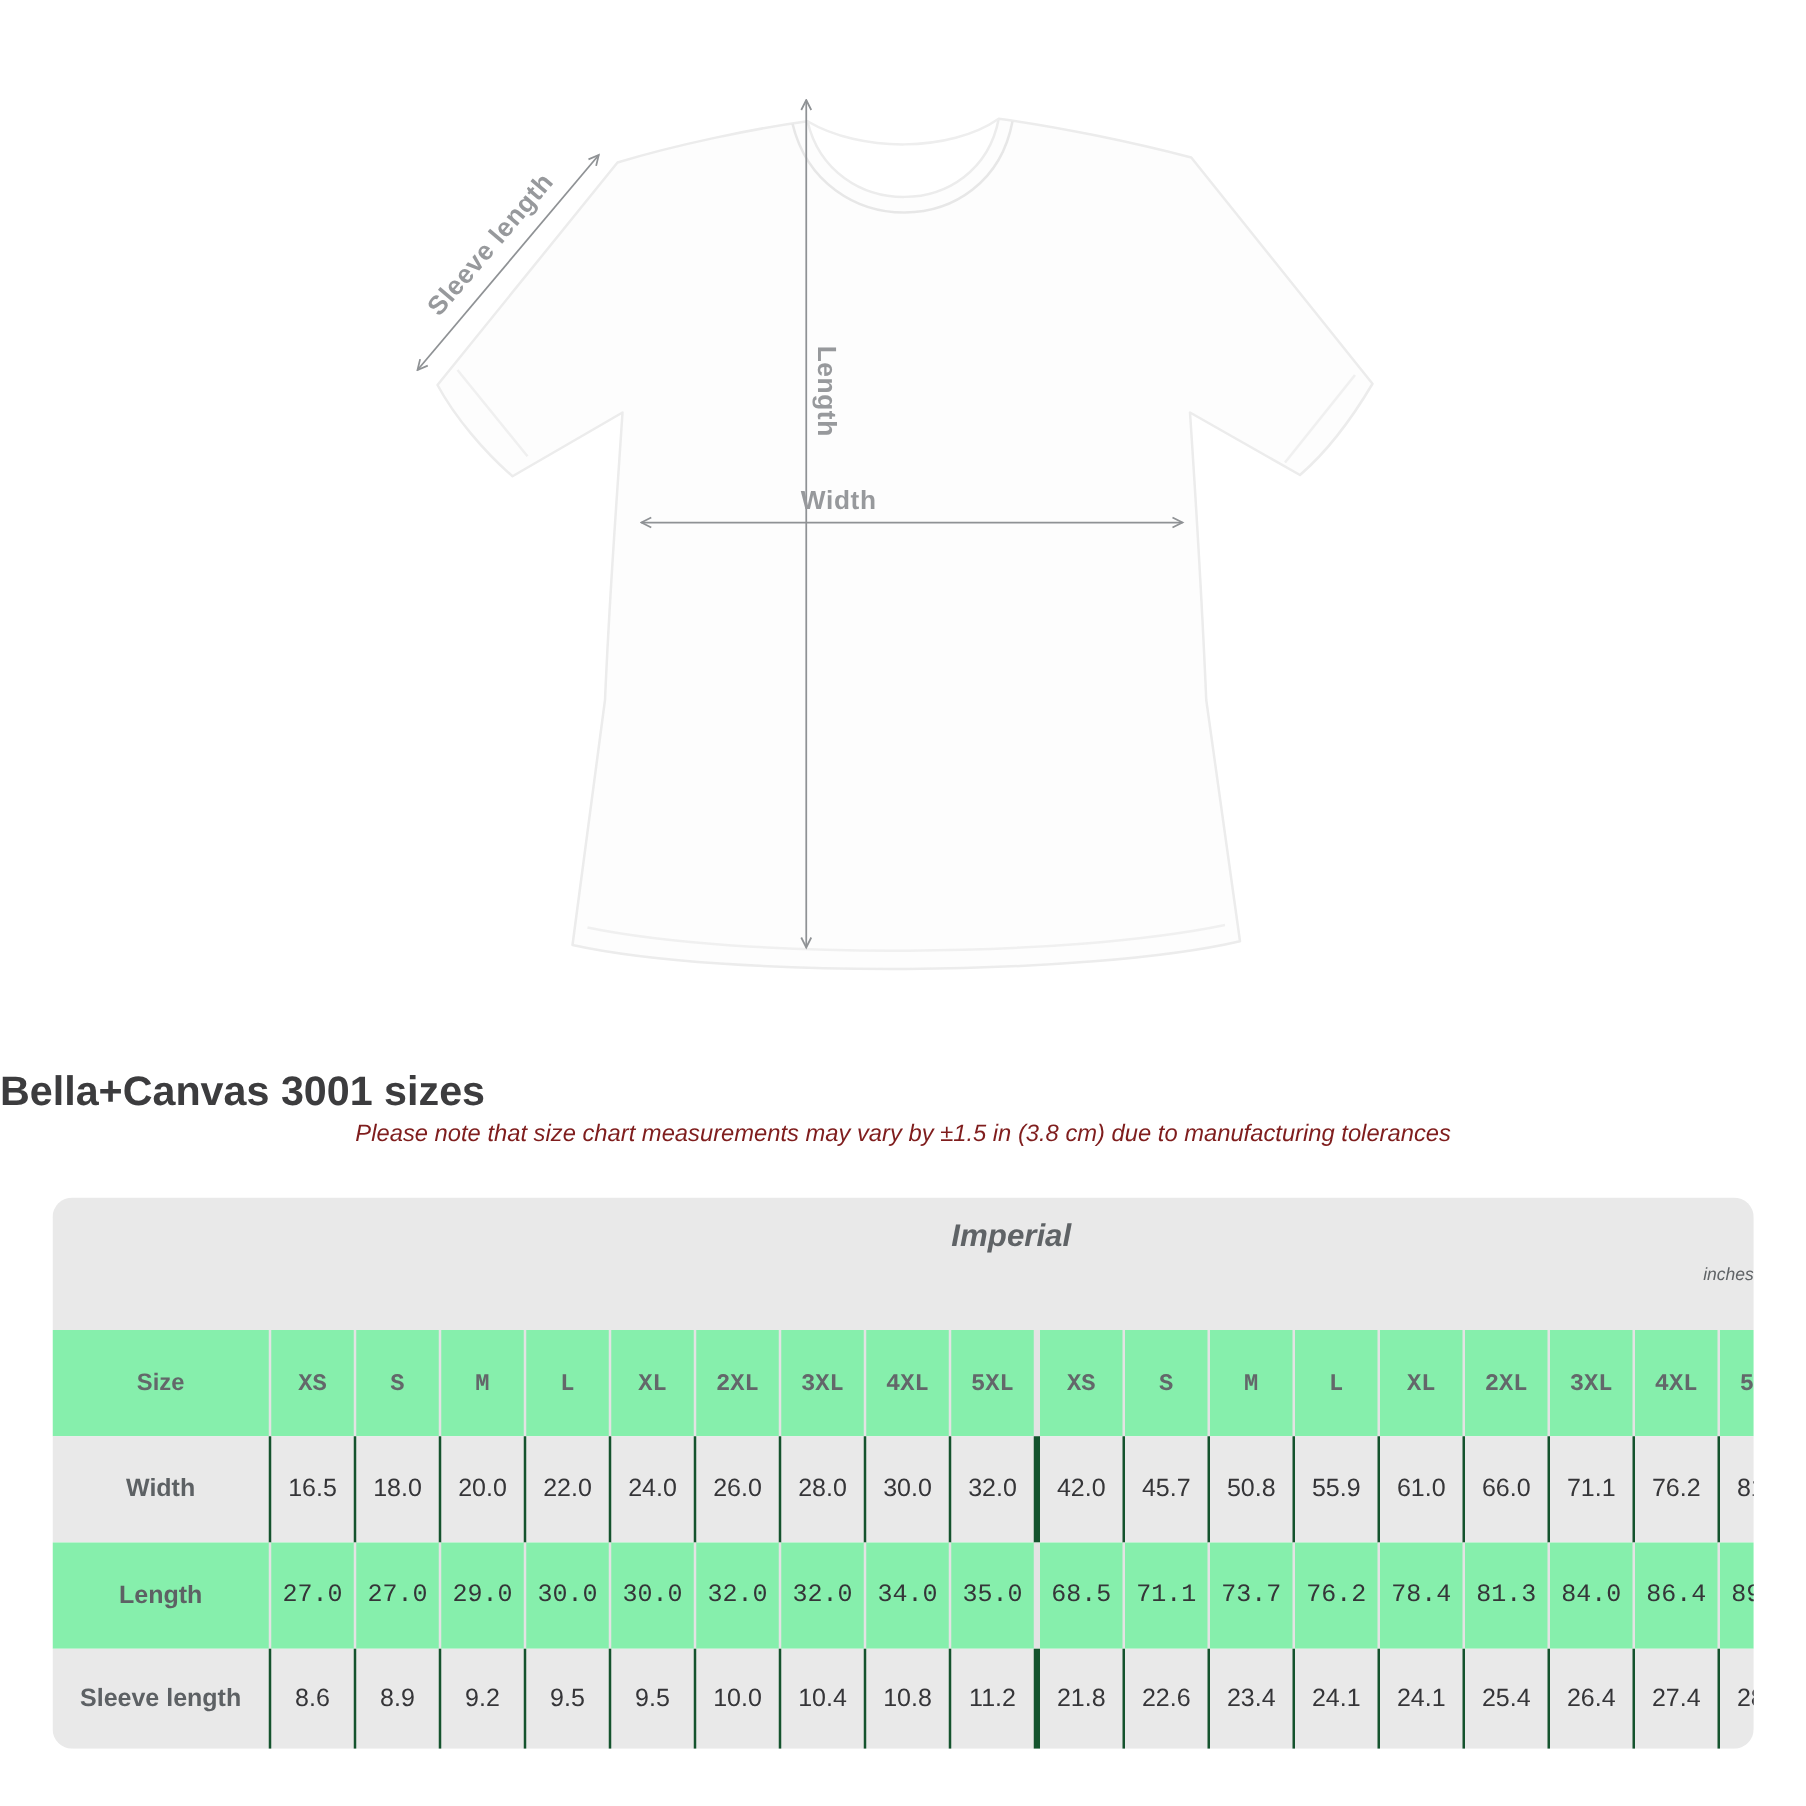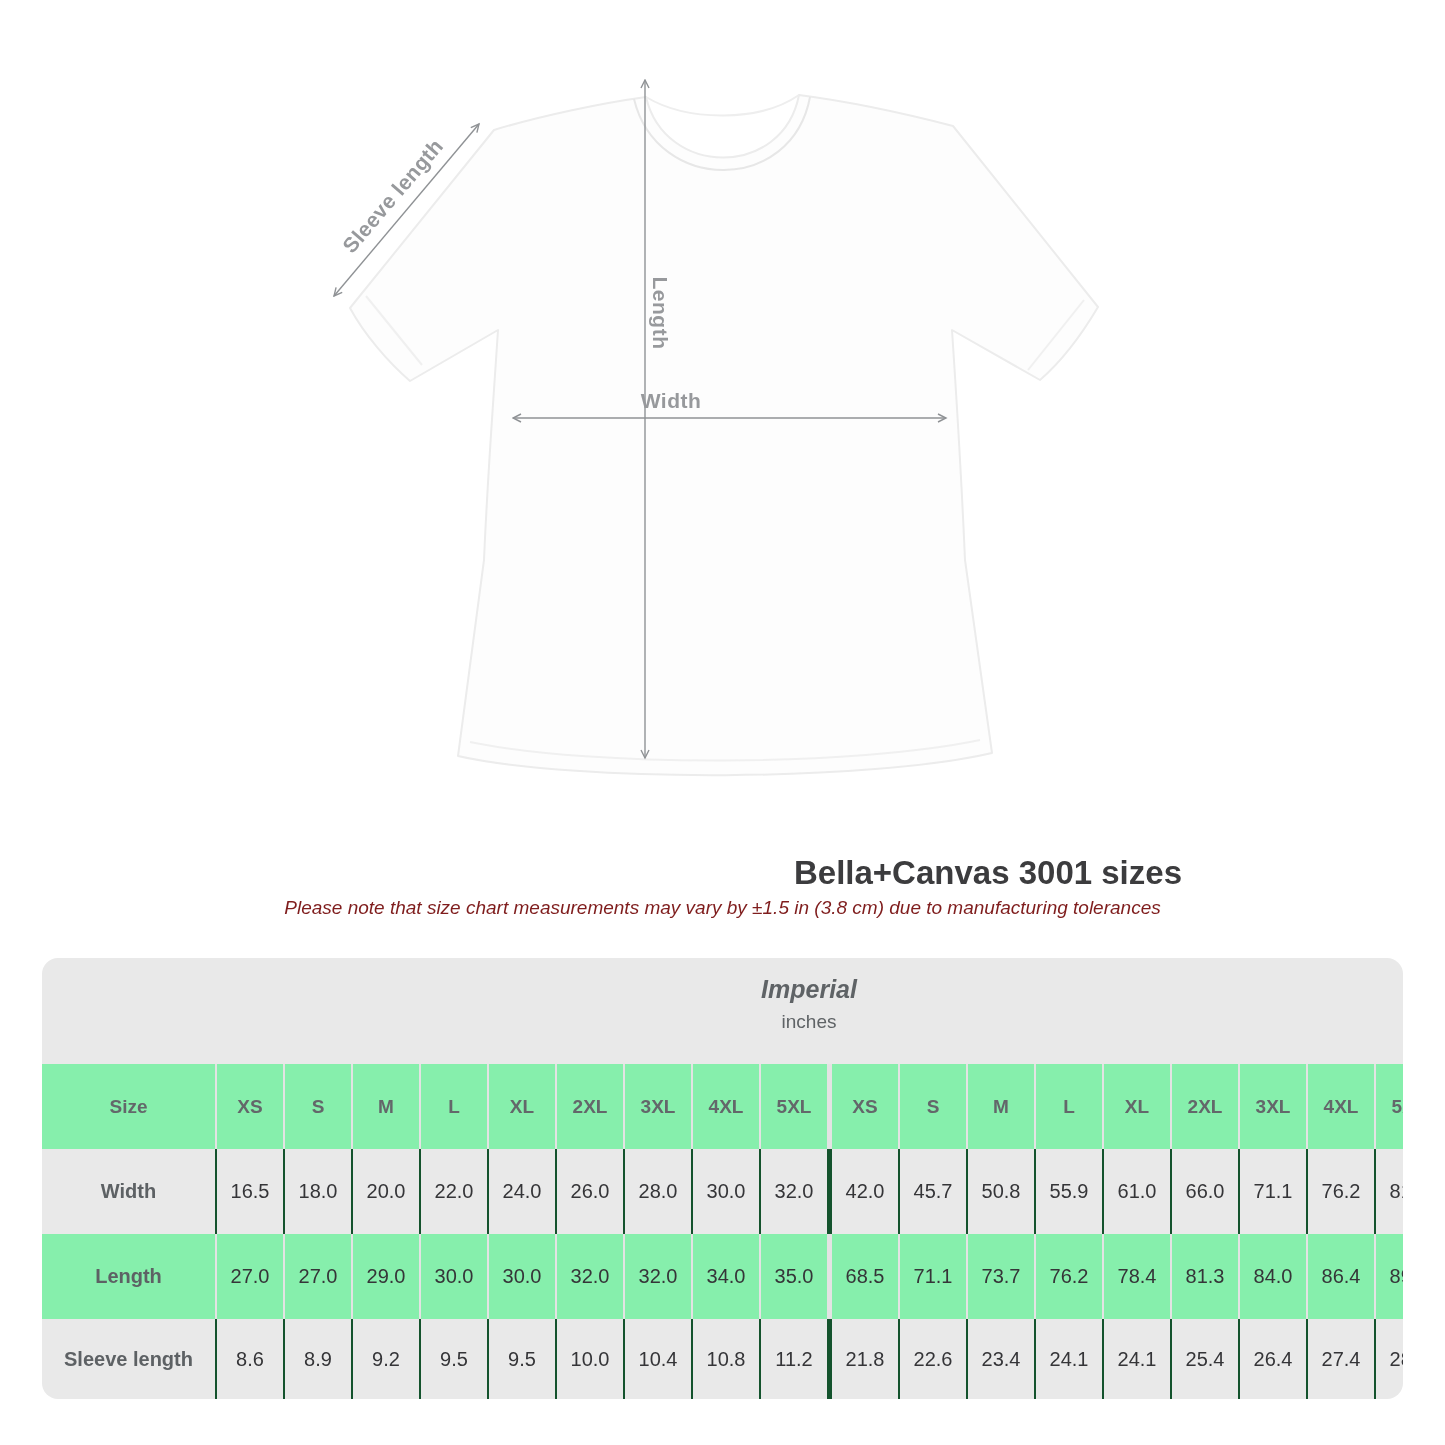--- a/index.html
+++ b/index.html
@@ -12,48 +12,48 @@
   .diagram svg{position:absolute;left:0;top:0;}
   .dim-label{
     position:absolute;font-weight:bold;font-size:21px;color:#97999c;
     letter-spacing:.5px;white-space:nowrap;
   }
   .lbl-sleeve{left:393px;top:196px;transform:translate(-50%,-50%) rotate(-49.5deg);}
   .lbl-length{left:660px;top:313px;transform:translate(-50%,-50%) rotate(90deg);}
   .lbl-width{left:671px;top:401px;transform:translate(-50%,-50%);}
   
   .title{
-    position:absolute;left:0;top:856px;width:1182px;text-align:right;
+    position:absolute;left:0;top:856px;width:1182px;text-align:left;
     font-size:33px;font-weight:bold;color:#3c3c3e;line-height:1;
   }
   .note{
     position:absolute;left:0;top:896px;width:1445px;text-align:center;
     font-size:19px;font-style:italic;color:#7f1d1d;line-height:1.3;
   }
   
   .size-table{
     position:absolute;left:42px;top:958px;width:1361px;
     border-radius:16px;overflow:hidden;
   }
   .band{display:flex;background:#e9e9e9;height:106px;}
   .band-spacer{flex:0 0 173px;}
   .band-sec{flex:1 1 0;text-align:center;padding-top:17px;}
   .sec-name{font-size:25px;font-weight:bold;font-style:italic;color:#5f6366;}
-  .sec-unit{font-size:19px;color:#5f6366;margin-top:7px;}
+  .sec-unit{font-size:14px;font-style:italic;color:#5f6366;margin-top:7px;text-align:right;}
   .trow{display:flex;height:85px;}
   .trow:last-child{height:80px;}
   .r-white{background:#86efac;}
   .r-gray{background:#e9e9e9;}
   .cell{
     flex:0 0 66px;display:flex;align-items:center;justify-content:center;
     font-size:20px;color:#353538;
   }
   .label-cell{flex:0 0 173px;font-weight:bold;font-size:20px;color:#5d6164;}
   .r-sizes .cell{font-weight:bold;font-size:19px;color:#63676a;}
-  .r-white .cell.data{border-left:2px solid #e3e3e3;}
+  .r-white .cell.data{border-left:2px solid #e3e3e3;font-family:Liberation Mono, monospace;}
   .r-gray .cell.data{border-left:2px solid #14532d;}
   .r-white .cell.sec-start{border-left-width:5px;}
   .r-gray .cell.sec-start{border-left-width:5px;}
 </style>
 </head>
 <body>
 
 <div class="diagram">
   <svg width="1445" height="845" viewBox="0 0 1445 845">
     <defs>

